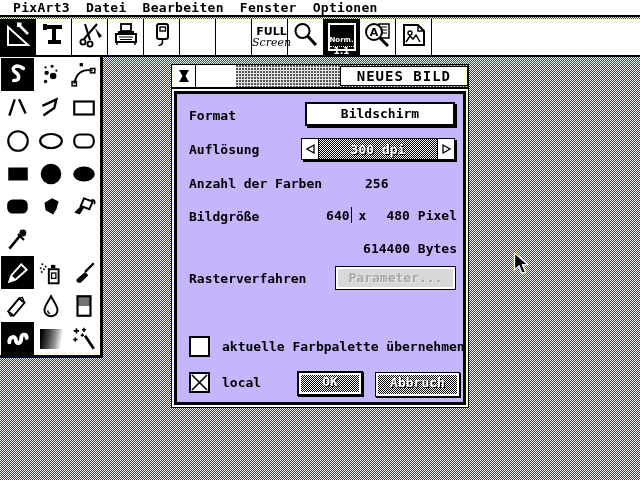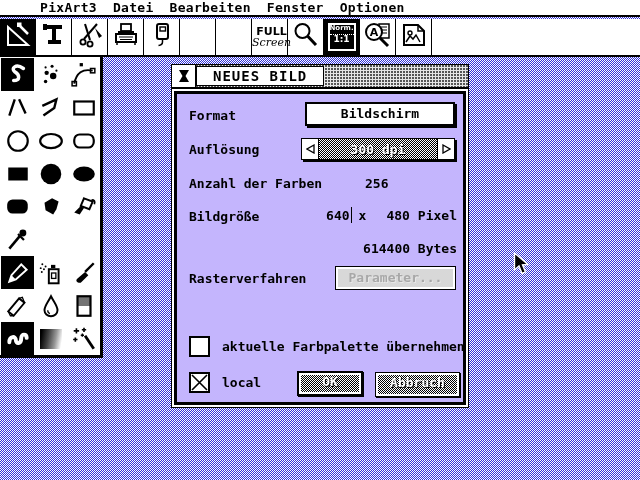--- a/index.html
+++ b/index.html
@@ -7,41 +7,41 @@
   body {
     position:relative; overflow:hidden;
     font-family:"DejaVu Sans Mono", monospace;
     background-image:repeating-conic-gradient(#3232d8 0% 25%, #ffffff 0% 50%);
     background-size:2px 2px;
   }
   
   .menubar {
     position:absolute; left:0; top:0; right:0; height:17px;
     background:#fff; border-bottom:2px solid #000;
-    display:flex; align-items:center; gap:16px; padding-left:40px;
+    display:flex; align-items:center; gap:16px; padding-left:13px;
     font-weight:bold; font-size:13px; letter-spacing:0.3px;
   }
   .menu-item { white-space:nowrap; cursor:default; }
   
   .toolbar {
     position:absolute; left:0; top:19px; right:0; height:38px;
     background:#fff; border-bottom:2px solid #000; display:flex;
   }
   .tcell {
     width:36px; height:100%; border-right:1px solid #000;
     display:grid; place-items:center; color:#000;
   }
   .tcell.sel { background:#000; color:#fff; }
   .tcell.filler { flex:1; border-right:none; }
   .fullscreen-txt { text-align:center; line-height:1; }
   .fullscreen-txt .l1 { font-weight:bold; font-size:11px; font-family:"DejaVu Sans", sans-serif; }
   .fullscreen-txt .l2 { font-style:italic; font-size:11px; font-family:"DejaVu Serif", serif; }
   .norm-win {
     width:28px; height:28px; border:2px solid #fff; color:#fff;
-    font-size:7px; text-align:center; line-height:1.1; padding-top:0;
+    font-size:7px; text-align:center; line-height:1.1; padding-top:12px;
     font-family:"DejaVu Sans", sans-serif; font-weight:bold;
   }
   .norm-win .ratio { font-size:9px; border-top:1px dotted #fff; margin-top:1px; }
   
   .palette {
     position:absolute; left:0; top:57px; width:103px; height:301px;
     background:#fff; border-right:3px solid #000; border-bottom:3px solid #000;
     display:grid; grid-template-columns:repeat(3,33px); grid-auto-rows:33px; padding:1px;
   }
   .pcell { display:grid; place-items:center; color:#000; }
@@ -50,24 +50,25 @@
   
   .dialog { position:absolute; left:171px; top:64px; width:298px; height:344px; }
   .titlebar {
     height:24px; display:flex; border:1px solid #000; background:#fff;
   }
   .closer {
     width:24px; border-right:1px solid #000; background:#fff;
     display:grid; place-items:center;
   }
   .title-area {
-    flex:1; position:relative; display:flex; align-items:center; justify-content:flex-start;
+    flex:1; position:relative; display:flex; align-items:center; justify-content:flex-end;
     background-color:#e6e6e6;
     background-image:radial-gradient(circle at 1px 1px, #555 0.8px, transparent 0.9px);
     background-size:3px 3px;
+    margin-left:40px;
   }
   .title-box {
     background:#fff; border:1px solid #000; padding:0 16px; height:20px;
     font-weight:bold; font-size:14px; line-height:19px; letter-spacing:1px;
   }
   .dlg-body {
     position:absolute; left:0; top:24px; right:0; bottom:0;
     background:#fff; border:1px solid #000; padding:2px;
   }
   .dlg-inner {

